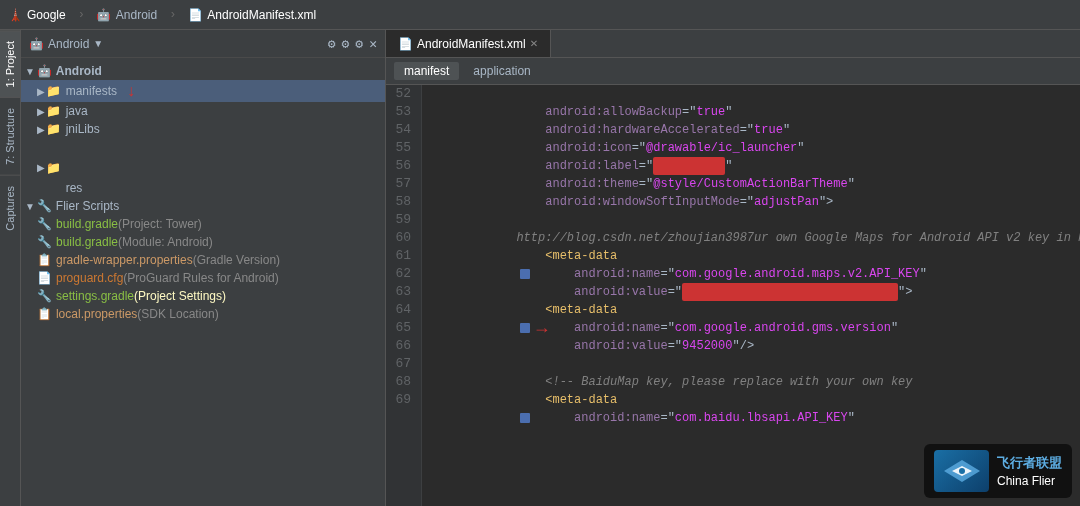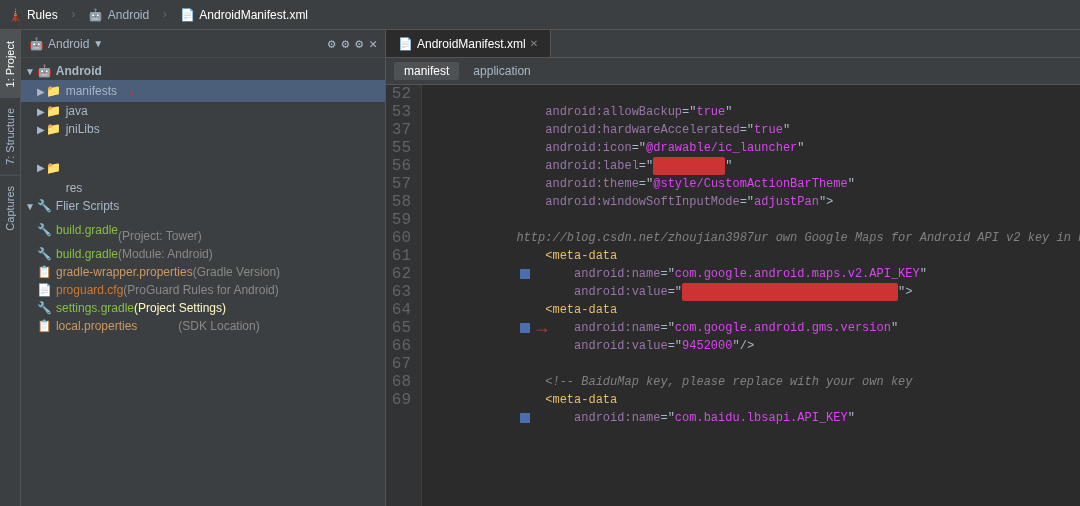--- a/index.html
+++ b/index.html
@@ -100,39 +100,39 @@
 
     
     .code-editor {
       flex: 1; overflow: auto;
       background: #2b2b2b;
       display: flex;
     }
     .line-numbers {
       min-width: 36px; padding: 0 4px;
       background: #313335;
-      color: #606366; font-size: 16px;
+      color: #606366; font-size: 13px;
       text-align: right; user-select: none;
       border-right: 1px solid #3d3f41;
     }
     .line-num { height: 18px; line-height: 18px; padding-right: 6px; }
     .code-content { flex: 1; padding: 0 8px; overflow-x: auto; }
     .code-line { height: 18px; line-height: 18px; white-space: pre; font-size: 12px; }
     .code-line .attr-name { color: #9876aa; }
     .code-line .string-val { color: #d946ef; }
   </style>
 </head>
 <body>
 
 <div style="position:relative; width:1080px; height:506px; overflow:hidden;">
 
   <div class="top-bar">
     <div class="top-bar-item">
       <span style="color:#6897bb;">🗼</span>
-      <span style="color:#fff; font-family:sans-serif;">Rules</span>
+      <span style="color:#fff; font-family:sans-serif;">Google</span>
     </div>
     <span class="breadcrumb-sep">›</span>
     <div class="top-bar-item">
       <span style="color:#a4c639; font-size:12px;">🤖</span>
       <span style="font-family:sans-serif;">Android</span>
     </div>
     <span class="breadcrumb-sep">›</span>
     <div class="top-bar-item active">
       <span style="color:#e8bf6a;">📄</span>
       <span style="font-family:sans-serif;">AndroidManifest.xml</span>
@@ -198,21 +198,21 @@
 
         <div class="tree-item">
           <span class="tree-arrow">▼</span>
           <span class="tree-icon" style="color:#89be44;">🔧</span>
           <span style="font-family:sans-serif;">Flier Scripts</span>
         </div>
 
         <div class="tree-item indent-1">
           <span class="tree-icon" style="color:#89be44;">🔧</span>
           <span style="font-family:sans-serif; color:#89be44;">build.gradle</span>
-          <span style="font-family:sans-serif; color:#888;margin-top:12px;"> (Project: Tower)</span>
+          <span style="font-family:sans-serif; color:#888;"> (Project: Tower)</span>
         </div>
 
         <div class="tree-item indent-1">
           <span class="tree-icon" style="color:#89be44;">🔧</span>
           <span style="font-family:sans-serif; color:#89be44;">build.gradle</span>
           <span style="font-family:sans-serif; color:#888;"> (Module: Android)</span>
         </div>
 
         <div class="tree-item indent-1">
           <span class="tree-icon" style="color:#cc9966;">📋</span>
@@ -228,21 +228,21 @@
 
         <div class="tree-item indent-1">
           <span class="tree-icon" style="color:#89be44;">🔧</span>
           <span style="font-family:sans-serif; color:#89be44;">settings.gradle</span>
           <span style="font-family:sans-serif; color:#fef9c3;"> (Project Settings)</span>
         </div>
 
         <div class="tree-item indent-1">
           <span class="tree-icon" style="color:#cc9966;">📋</span>
           <span style="font-family:sans-serif; color:#cc9966;">local.properties</span>
-          <span style="font-family:sans-serif; color:#888;margin-left:41px;"> (SDK Location)</span>
+          <span style="font-family:sans-serif; color:#888;"> (SDK Location)</span>
         </div>
       </div>
     </div>
 
     <div class="editor-area">
 
       <div class="editor-tabs">
         <div class="editor-tab active">
           <span style="color:#e8bf6a;">📄</span>
           <span style="font-family:sans-serif;">AndroidManifest.xml</span>
@@ -252,21 +252,21 @@
 
       <div class="code-nav-tabs">
         <div class="code-nav-tab active">manifest</div>
         <div class="code-nav-tab">application</div>
       </div>
 
       <div class="code-editor">
         <div class="line-numbers">
           <div class="line-num">52</div>
           <div class="line-num">53</div>
-          <div class="line-num">37</div>
+          <div class="line-num">54</div>
           <div class="line-num">55</div>
           <div class="line-num">56</div>
           <div class="line-num">57</div>
           <div class="line-num">58</div>
           <div class="line-num">59</div>
           <div class="line-num">60</div>
           <div class="line-num">61</div>
           <div class="line-num">62</div>
           <div class="line-num">63</div>
           <div class="line-num">64</div>
@@ -348,14 +348,30 @@
           </div>
 
           <div class="code-line">
             <span style="color:#a9b7c6;">        </span><span class="attr-name">android:name</span><span style="color:#a9b7c6;">="</span><span class="string-val">com.baidu.lbsapi.API_KEY</span><span style="color:#a9b7c6;">"</span>
           </div>
         </div>
       </div>
     </div>
   </div>
 
+  <div style="position:absolute; bottom:8px; right:8px; display:flex; align-items:center; background:rgba(0,0,0,0.6); border-radius:6px; padding:6px 10px; gap:8px;">
+
+    <div style="width:55px; height:42px; position:relative;">
+      <div style="width:55px; height:42px; background:linear-gradient(135deg, #1a6fa5, #0d3f6b); border-radius:4px; display:flex; align-items:center; justify-content:center; overflow:hidden;">
+        <svg width="40" height="30" viewBox="0 0 40 30">
+          <polygon points="2,15 20,4 38,15 20,26" fill="#5dade2" opacity="0.8"></polygon>
+          <polygon points="10,15 20,10 30,15 20,20" fill="#fff" opacity="0.9"></polygon>
+          <circle cx="20" cy="15" r="3" fill="#1a6fa5"></circle>
+        </svg>
+      </div>
+    </div>
+    <div style="display:flex; flex-direction:column; gap:2px;">
+      <span style="color:#5dade2; font-family:sans-serif; font-size:13px; font-weight:bold;">飞行者联盟</span>
+      <span style="color:#fff; font-family:sans-serif; font-size:12px;">China Flier</span>
+    </div>
+  </div>
 
 </div>
 
 </body></html>

